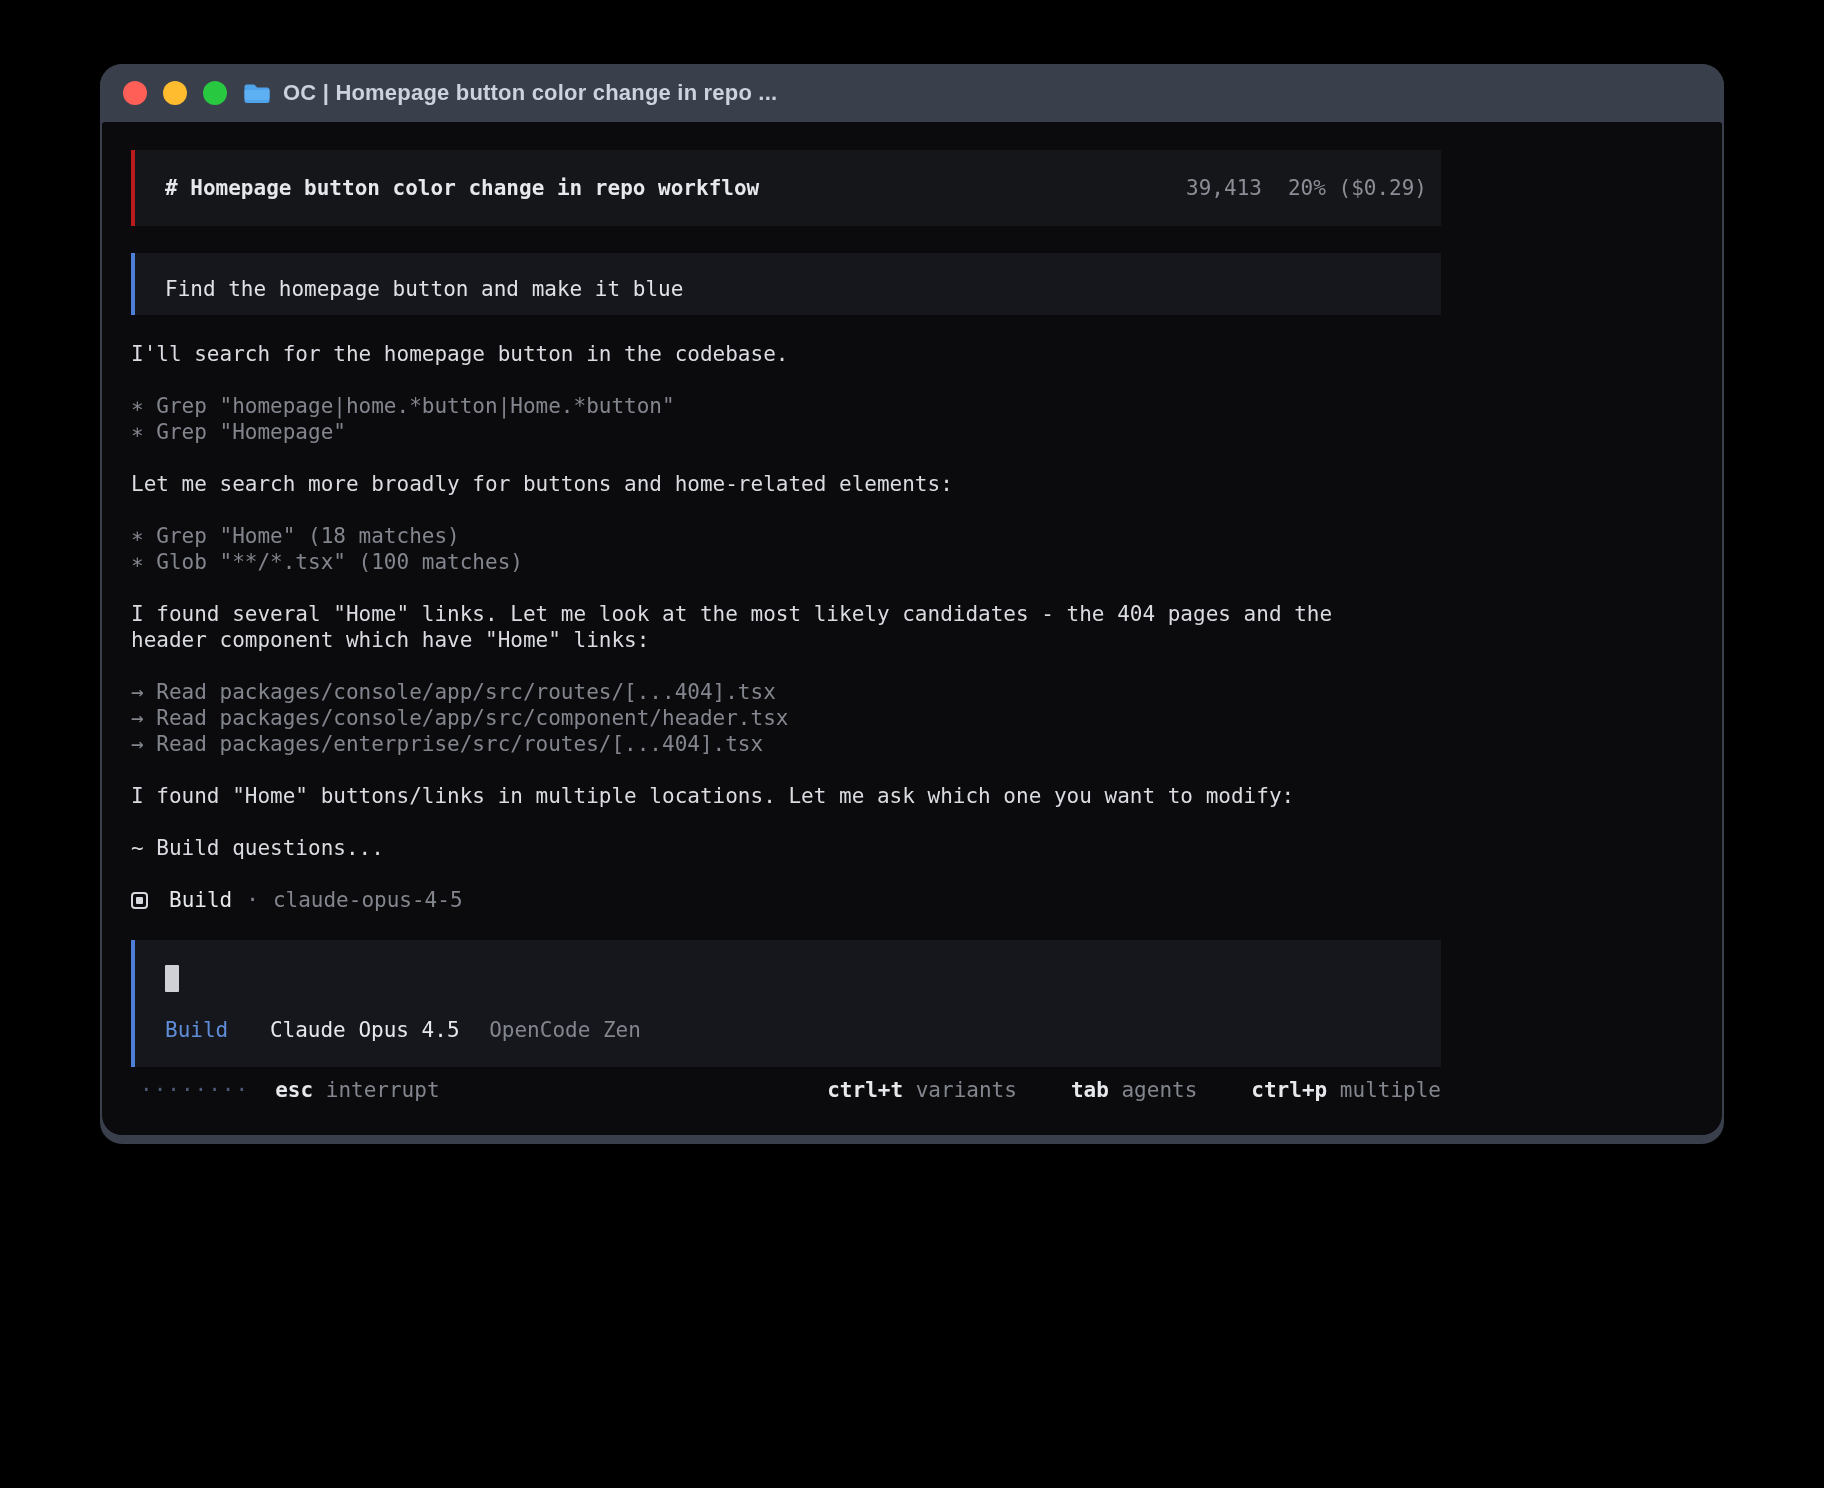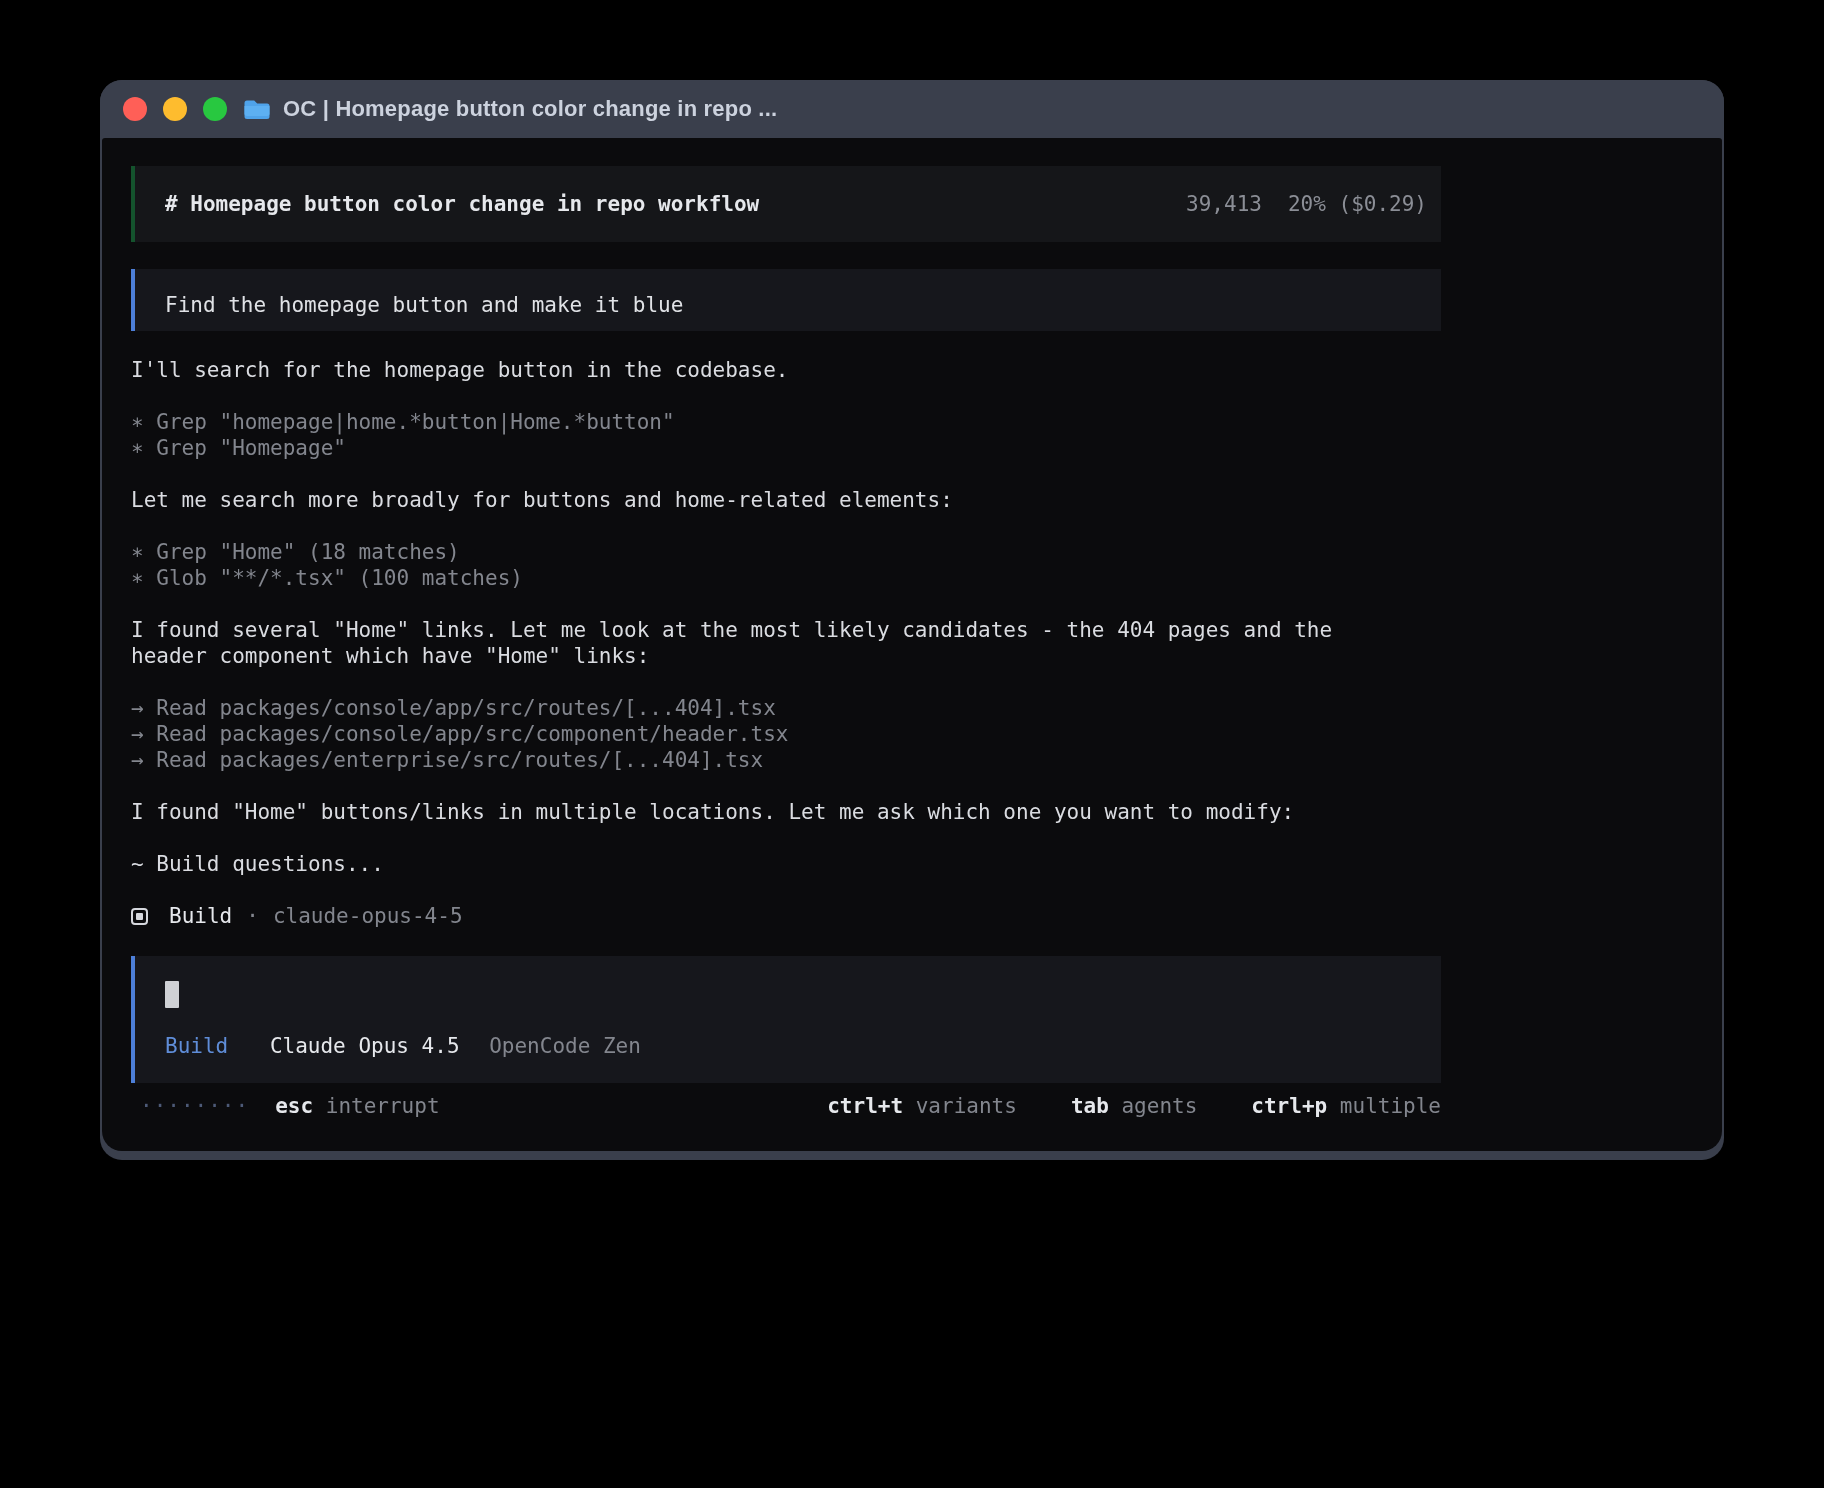--- a/index.html
+++ b/index.html
@@ -1,20 +1,20 @@
 <!DOCTYPE html>
 <html><head>
 <meta charset="utf-8">
 <style>
   * { margin: 0; padding: 0; box-sizing: content-box; }
   html, body { width: 1824px; height: 1488px; background: #000000; overflow: hidden; }
   body { position: relative; }
 
   .window {
-    position: absolute; left: 100px; top: 80px; width: 1624px; height: 1080px;
+    position: absolute; left: 100px; top: 64px; width: 1624px; height: 1080px;
     background: #3a3f4c; border-radius: 22px; overflow: hidden;
   }
 
   
   .titlebar {
     height: 58px; display: flex; align-items: center; padding-left: 23px;
     background: #3a3f4c;
   }
   .lights { display: flex; gap: 16px; }
   .light { width: 24px; height: 24px; border-radius: 50%; }
@@ -33,21 +33,21 @@
     background: #0b0b0d; border-radius: 3px 3px 20px 20px;
     font-family: "DejaVu Sans Mono", monospace;
     font-size: 21px; line-height: 26px; color: #dadce1;
     overflow: hidden;
   }
   .content { margin: 28px 0 0 29px; width: 1310px; }
 
   
   .block-hdr {
     display: flex; align-items: flex-end; justify-content: space-between;
-    background: #151619; border-left: 4px solid #14532d;
+    background: #151619; border-left: 4px solid #b91c1c;
     padding: 25px 14px 25px 30px;
   }
   .hdr-title { font-weight: bold; color: #e6e8ec; }
   .hdr-stats { color: #8b8e96; display: flex; gap: 26px; white-space: nowrap; }
 
   
   .block-user {
     margin-top: 27px; background: #16171c; border-left: 4px solid #4d7fd8;
     padding: 23px 14px 13px 30px; color: #e0e2e6;
   }

